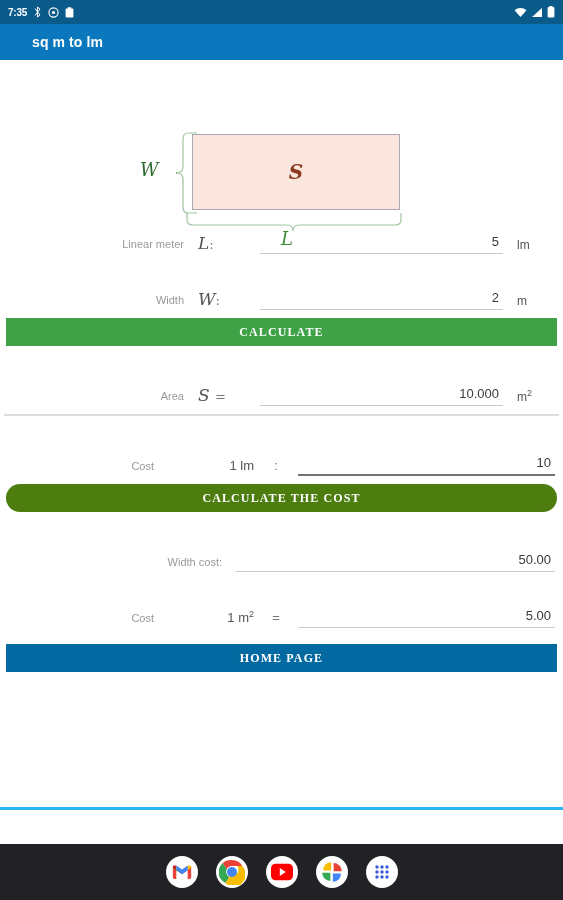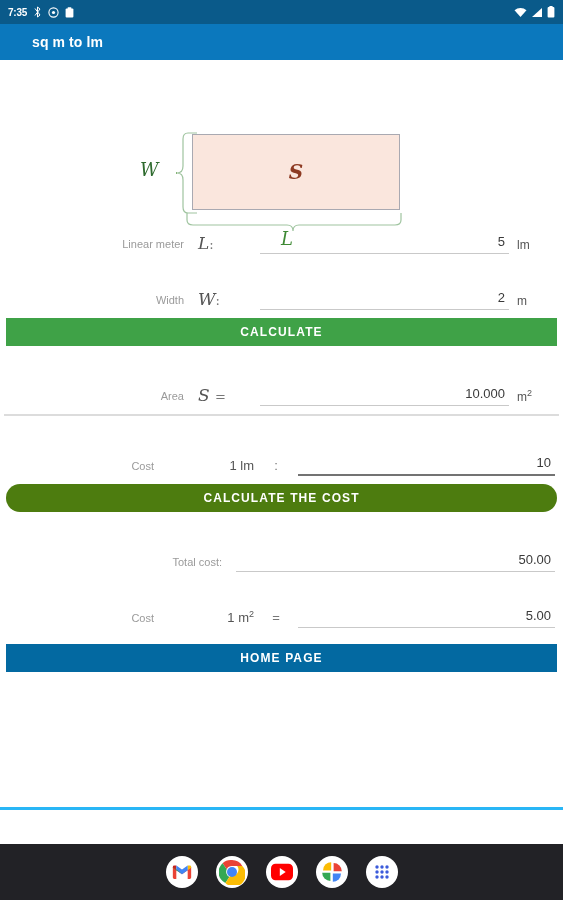--- a/index.html
+++ b/index.html
@@ -66,29 +66,29 @@
   }
   .row .sym .eq { font-style:normal; font-size:13px; color:#777; }
   .row .fieldwrap { flex:1; position:relative; padding-bottom:2px; }
   .row .field {
     border-bottom:1px solid #c9c9c9; text-align:right;
     font-size:13px; color:#3a3a3a; padding:0 4px 4px 0; min-height:20px;
   }
   .row .field.green { border-bottom:2px solid #737373; }
   .row .unit {
     width:46px; padding-left:8px; padding-bottom:4px;
-    font-size:12px; color:#555;
+    font-size:12px; color:#555;margin-left:6px;
   }
   .row .unit sup { font-size:9px; }
 
   
   .btn {
     margin:6px 6px; height:28px; display:flex; align-items:center;
     justify-content:center; color:#ffffff; font-size:12px; font-weight:700;
-    letter-spacing:1.1px; cursor:pointer;
+    letter-spacing:1.1px; cursor:pointer;font-family:Liberation Serif, serif;
   }
   .btn-green  { background:#3fa247; }
   .btn-orange { background:#4d7c0f;border-radius:14px; }
   .btn-blue   { background:#0369a1; }
 
   .divider { height:2px; background:#dcdcdc; margin:6px 4px; }
 
   
   .row4 .cap  { width:160px;margin-top:7px; }
   .row4 .sym2 { width:86px; text-align:right; font-size:13px; color:#555; padding-bottom:5px; }
@@ -225,21 +225,21 @@
     <div class="sym2">1 lm</div>
     <div class="colon">:</div>
     <div class="fieldwrap">
       <div class="field green">10</div>
     </div>
   </div>
 
   <div class="btn btn-orange">CALCULATE THE COST</div>
 
   <div class="row rowres">
-    <div class="cap">Total cost:</div>
+    <div class="cap">Width cost:</div>
     <div class="fieldwrap">
       <div class="field">50.00</div>
     </div>
   </div>
 
   <div class="row row4">
     <div class="cap">Cost</div>
     <div class="sym2">
       <span>1 m</span><sup>2</sup>
     </div>

